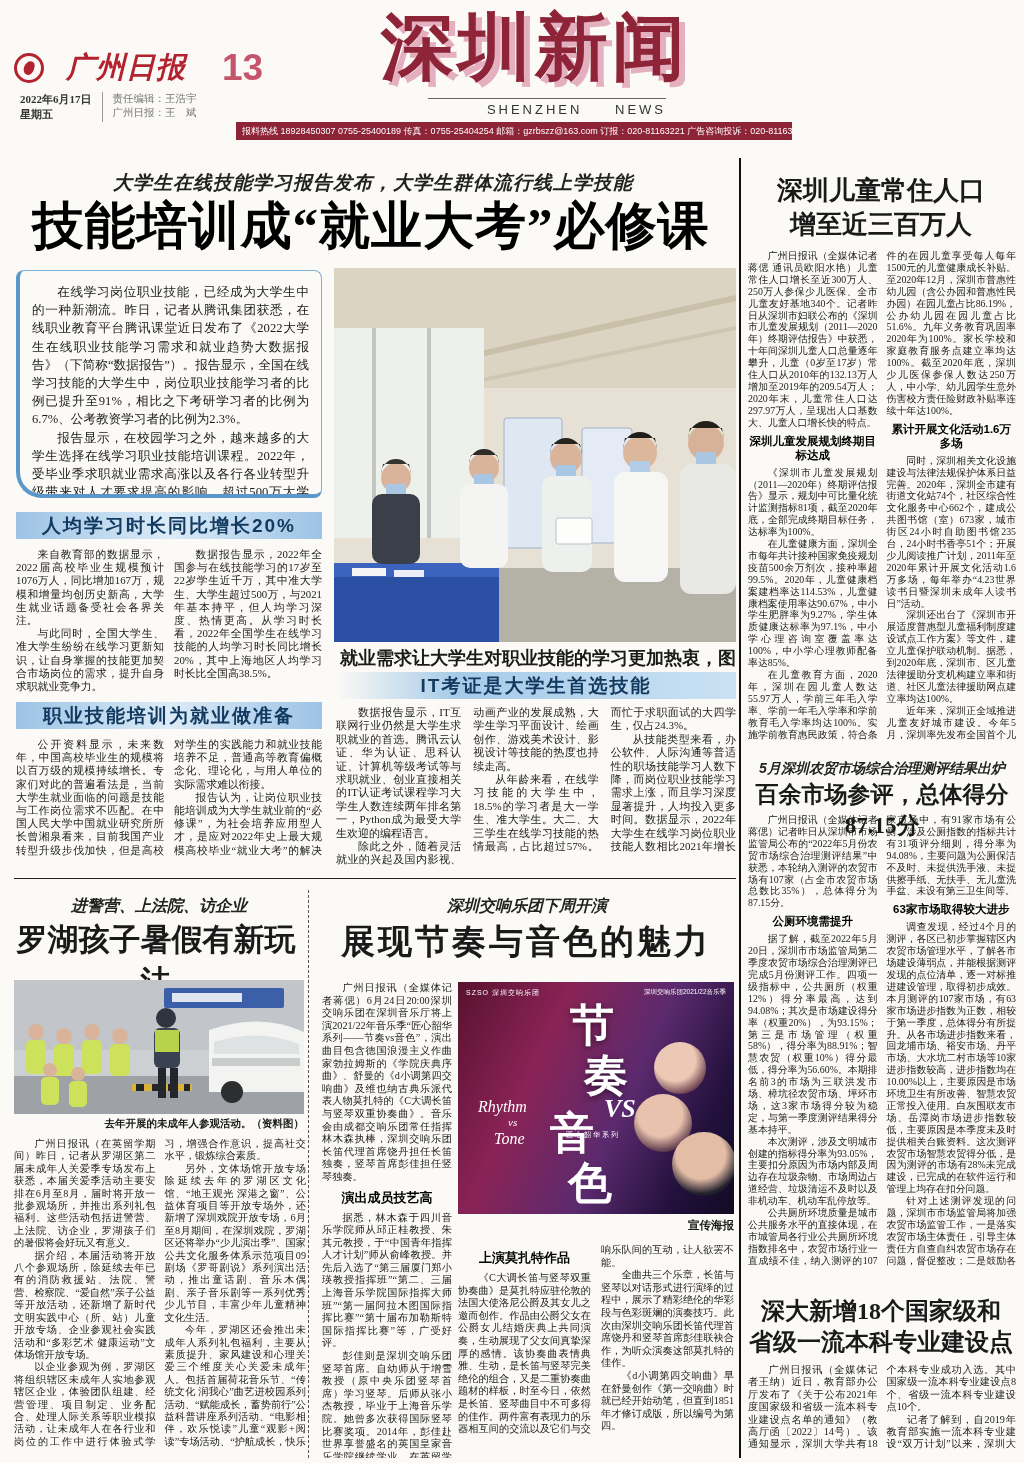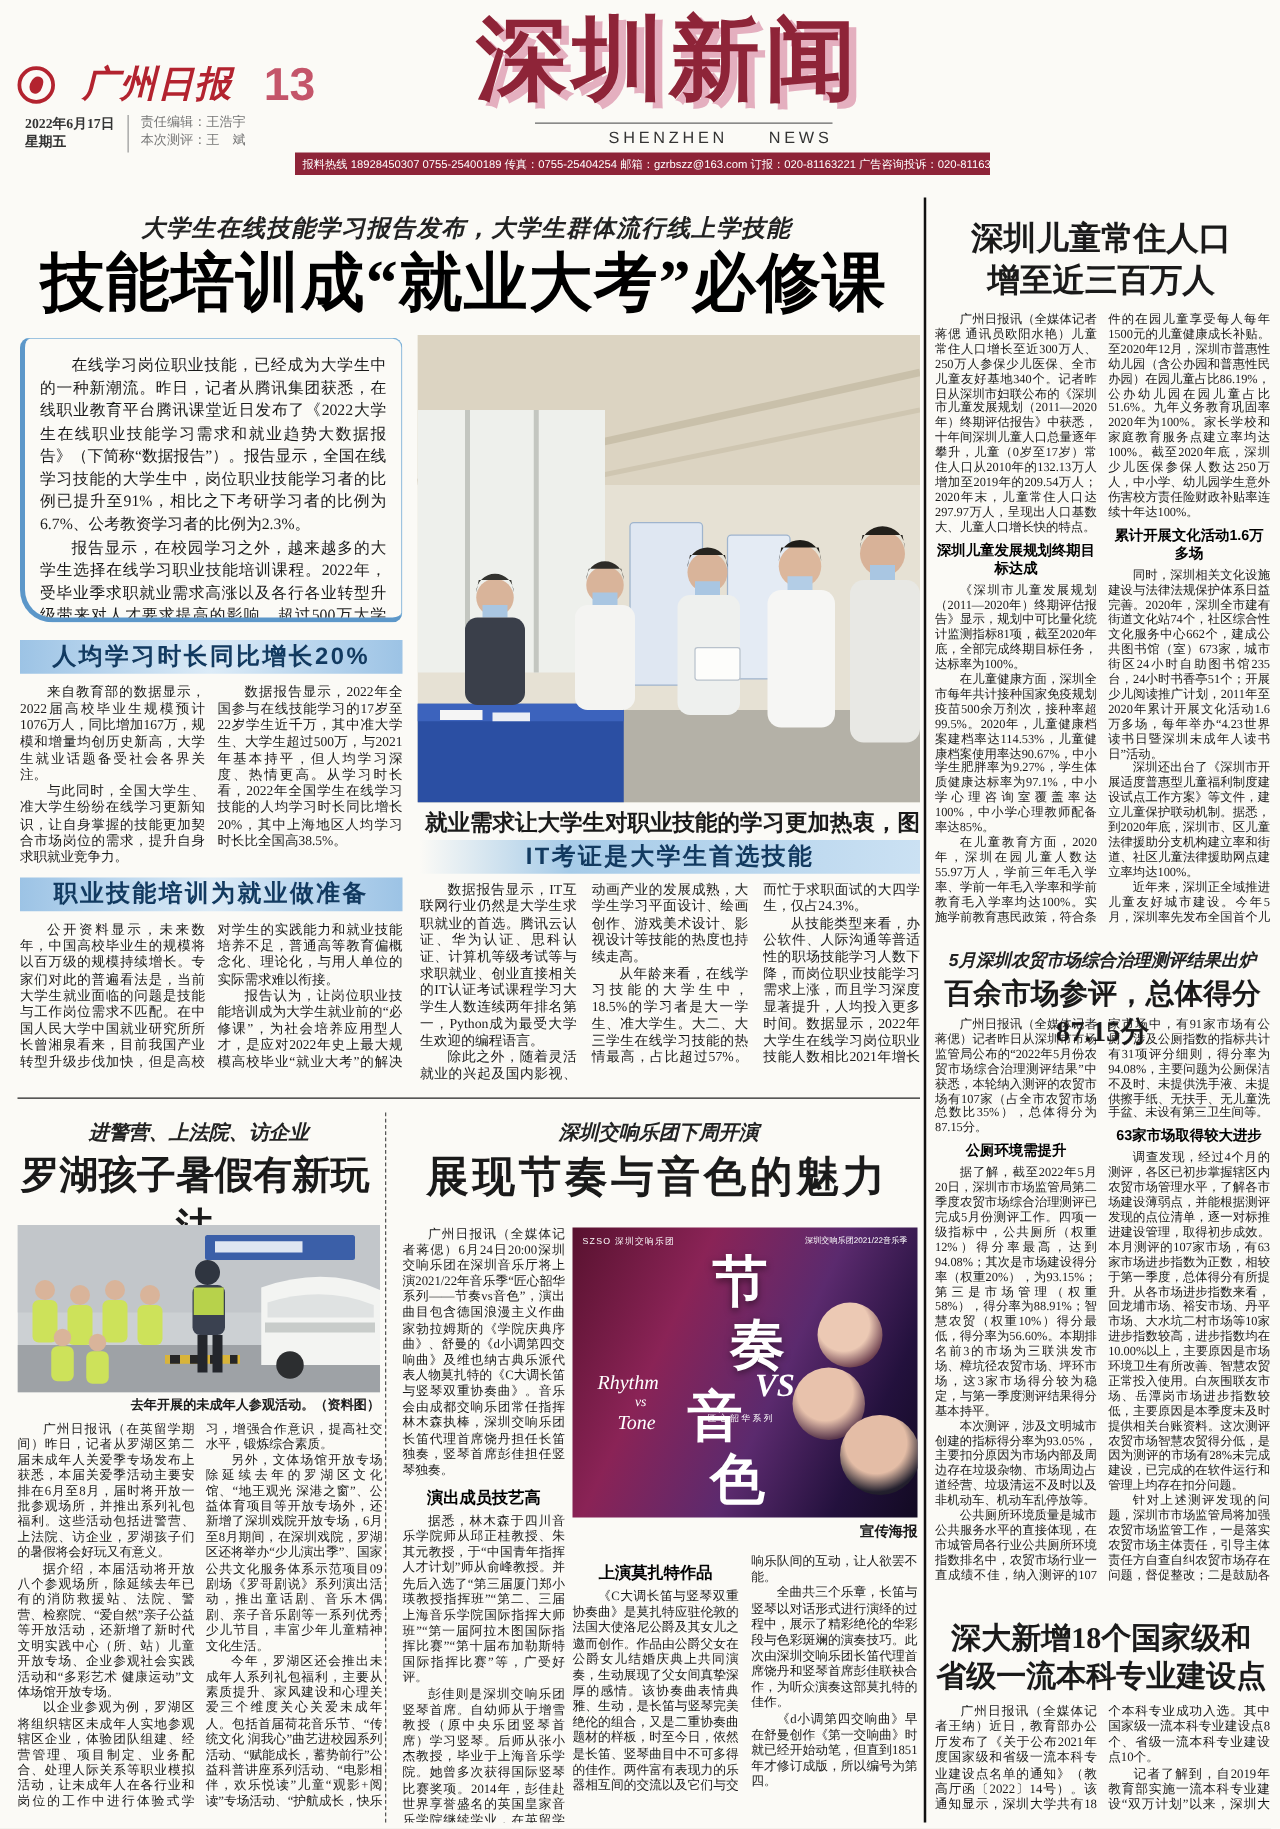--- a/index.html
+++ b/index.html
@@ -9,21 +9,21 @@
           font-family:"Liberation Serif","DejaVu Serif",serif; }
   .abs { position:absolute; }
 
   
   .logo-block { left:14px; top:42px; width:250px; height:52px; display:flex; align-items:center;gap:16px; }
   .logo-icon { width:30px; height:30px; border-radius:50%; border:3px solid #b3232f; position:relative; flex:0 0 auto; }
   .logo-icon::after { content:""; position:absolute; left:7px; top:5px; width:10px; height:14px;
                       background:#b3232f; border-radius:60% 40% 50% 50%; transform:rotate(18deg); }
   .paper-name { font-size:29px; font-weight:bold; font-style:italic; color:#b3232f; margin-left:6px;
                 letter-spacing:1px; font-family:"Liberation Serif",serif; }
-  .page-no { font-size:37px; font-weight:bold; color:#c4556a; margin-left:9px;
+  .page-no { font-size:37px; font-weight:bold; color:#c4556a; margin-left:20px;
              font-family:"Liberation Sans","DejaVu Sans",sans-serif; }
   .date-block { left:20px; top:92px; display:flex; font-size:10.5px; color:#333; line-height:14px; }
   .date-cell b { font-size:11px; }
   .editor-cell { border-left:1px solid #999; margin-left:10px; padding-left:10px; color:#777; }
   .cn-title { left:328px; top:0; width:414px; height:96px; text-align:center;
               font-size:73px; font-weight:900; color:#8e2438; letter-spacing:4px;
               text-shadow:6px 5px 0 #e4afbf; line-height:96px; }
   .en-title { left:428px; top:98px; width:238px; border-top:1.5px solid #666; padding-top:3px;
               text-align:right; font-size:13px; letter-spacing:3px; word-spacing:26px; color:#333;
               font-family:"Liberation Sans","DejaVu Sans",sans-serif; }
@@ -126,21 +126,21 @@
     <span class="paper-name">广州日报</span>
     <span class="page-no">13</span>
   </div>
   <div class="abs date-block">
     <div class="date-cell">
       <b>2022年6月17日</b><br>
       <b>星期五</b>
     </div>
     <div class="editor-cell">
       <span>责任编辑：王浩宇</span><br>
-      <span>本次测评：王　斌</span>
+      <span>广州日报：王　斌</span>
     </div>
   </div>
   <div class="abs cn-title">深圳新闻</div>
   <div class="abs en-title">SHENZHEN NEWS</div>
   <div class="abs contact-bar">
     <span>报料热线  18928450307  0755-25400189  传真：0755-25404254  邮箱：gzrbszz@163.com    订报：020-81163221  广告咨询投诉：020-81163279</span>
 
   </div>
 
   <div class="abs kicker kicker-lead">大学生在线技能学习报告发布，大学生群体流行线上学技能</div>

